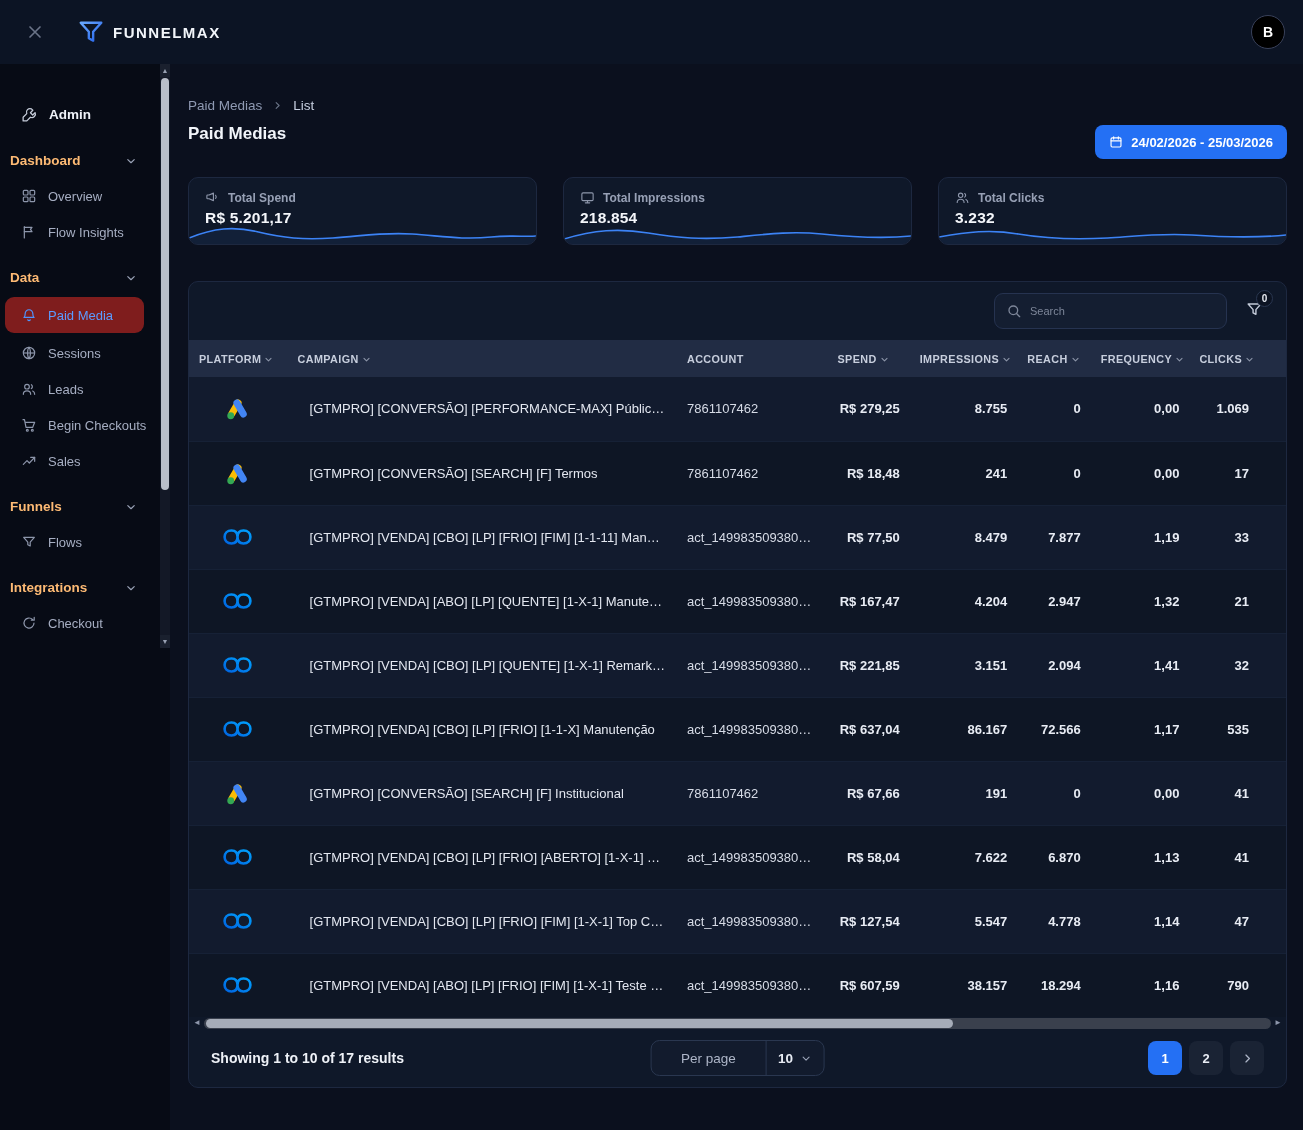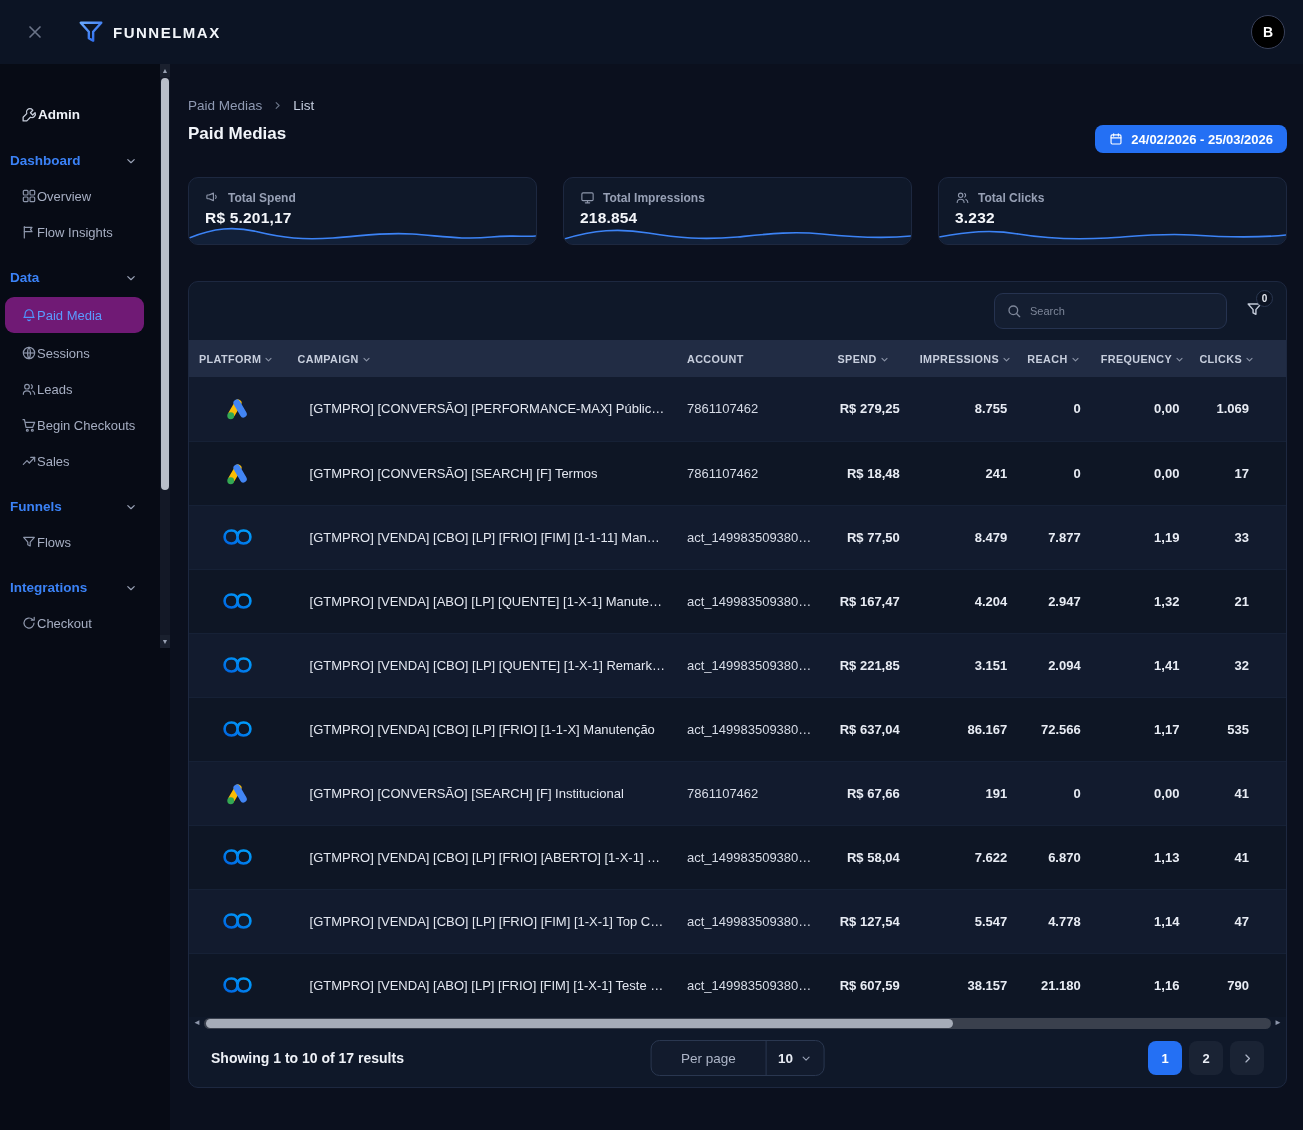--- a/index.html
+++ b/index.html
@@ -13,45 +13,45 @@
     background:none; border:none; cursor:pointer; display:flex; align-items:center; justify-content:center; }
   .brand { display:flex; align-items:center; gap:9px; margin-left:32px; }
   .brand-text { font-size:15px; font-weight:700; letter-spacing:1.5px; color:#f2f5fa; }
   .avatar { margin-left:auto; margin-right:18px; width:34px; height:34px; border-radius:50%;
     background:#000; border:1px solid #39415a; color:#fff; font-size:14px; font-weight:700;
     display:flex; align-items:center; justify-content:center; cursor:pointer; }
 
   
   .sidebar { position:absolute; top:64px; left:0; bottom:0; width:170px; background:#070b15; }
   .side-scroll { position:absolute; top:0; left:0; right:10px; height:584px; overflow:hidden; padding-top:32px; }
-  .side-item { display:flex; align-items:center; padding:10px 8px 10px 21px;
+  .side-item { display:flex; align-items:center; gap:11px; padding:10px 8px 10px 21px;
     color:#a6aec2; font-size:13px; cursor:pointer; }
   .side-item .ic { color:#8d96ab; flex:0 0 auto; }
   .side-item.admin { color:#eef1f7; font-weight:700; font-size:13.5px; margin-bottom:8px; }
   .side-item.admin .ic { color:#c6cdda; }
   .side-section { display:flex; align-items:center; justify-content:space-between;
-    padding:10px 22px 10px 10px; margin-top:10px; color:#3b82f6; font-size:13.5px; font-weight:700; cursor:pointer; }
+    padding:10px 22px 10px 10px; margin-top:10px; color:#fdba74; font-size:13.5px; font-weight:700; cursor:pointer; }
   .side-section .chev { color:#9aa3b7; }
-  .side-item.active { background:#701a75; border-radius:9px; margin:2px 16px 2px 5px;
+  .side-item.active { background:#7f1d1d; border-radius:9px; margin:2px 16px 2px 5px;
     padding:10px 8px 10px 16px; color:#5b9bff; }
   .side-item.active .ic { color:#4f94ff; }
   .vscroll { position:absolute; top:0; right:0; width:10px; height:584px; background:#131826; }
   .vs-arrow { position:absolute; left:0; width:10px; height:13px; background:#1a202e; color:#98a0b2;
     font-size:7px; line-height:13px; text-align:center; cursor:pointer; }
   .vs-arrow.up { top:0; } .vs-arrow.down { bottom:0; }
   .vs-thumb { position:absolute; top:14px; left:1px; width:8px; height:412px; background:#b9bec9; border-radius:4px; cursor:pointer; }
 
   
   .main { position:absolute; top:64px; left:170px; right:0; bottom:0; background:#0b101e; padding:0 16px 0 18px; }
   .breadcrumb { margin-top:34px; display:flex; align-items:center; gap:9px; font-size:13.5px; }
   .bc-root { color:#8f9ab3; cursor:pointer; }
   .bc-sep { color:#6b7488; display:flex; }
   .bc-cur { color:#c6cedf; cursor:pointer; }
   .page-title { margin-top:11px; font-size:17px; font-weight:700; color:#f2f5fa; }
-  .date-btn { position:absolute; top:61px; right:16px; height:28px; display:flex; align-items:center; gap:8px;
+  .date-btn { position:absolute; top:61px; right:16px; height:34px; display:flex; align-items:center; gap:8px;
     background:#2470f4; color:#fff; border:none; border-radius:8px; padding:0 14px;
     font-size:13px; font-weight:700; font-family:inherit; cursor:pointer; }
 
   
   .stats { margin-top:33px; display:flex; gap:26px; }
   .stat-card { flex:1; height:68px; background:#0f1829; border:1px solid #1d2840; border-radius:10px;
     position:relative; overflow:hidden; padding:12px 16px 0; }
   .stat-top { display:flex; align-items:center; gap:8px; color:#97a0b5; font-size:12px;font-weight:bold; }
   .stat-top .ic { color:#8d96ab; }
   .stat-value { margin-top:4px; font-size:15.5px; font-weight:700; color:#f4f6fa; letter-spacing:.2px; }
@@ -566,21 +566,21 @@
   </tr>
 
   <tr class="data-row">
     <td class="td-platform"><span class="meta-glyph"><svg viewBox="0 0 36 20" width="31" height="18">
                   <path d="M18 10 C18 4.5 14.5 2.5 11 2.5 C6 2.5 3 6 3 10 C3 14 6 17.5 11 17.5 C14.5 17.5 18 15.5 18 10 C18 4.5 21.5 2.5 25 2.5 C30 2.5 33 6 33 10 C33 14 30 17.5 25 17.5 C21.5 17.5 18 15.5 18 10 Z" fill="none" stroke="url(#metaGrad)" stroke-width="3" stroke-linejoin="round"></path>
                 </svg></span></td>
     <td class="td-campaign">[GTMPRO] [VENDA] [ABO] [LP] [FRIO] [FIM] [1-X-1] Teste Vídeos</td>
     <td class="td-account">act_1499835093809387</td>
     <td class="td-num">R$ 607,59</td>
     <td class="td-num">38.157</td>
-    <td class="td-num">21.180</td>
+    <td class="td-num">18.294</td>
     <td class="td-num">1,16</td>
     <td class="td-num td-last">790</td>
   </tr>
 </tbody>
     </table>
 
     <div class="hscroll">
       <span class="hs-arrow">◄</span>
       <div class="hs-track">
         <div class="hs-thumb"></div>

